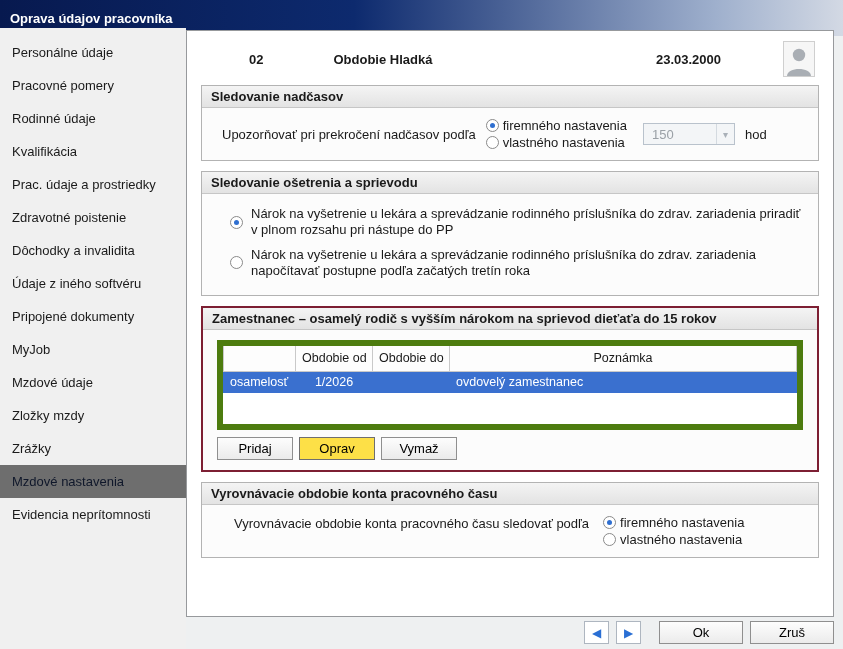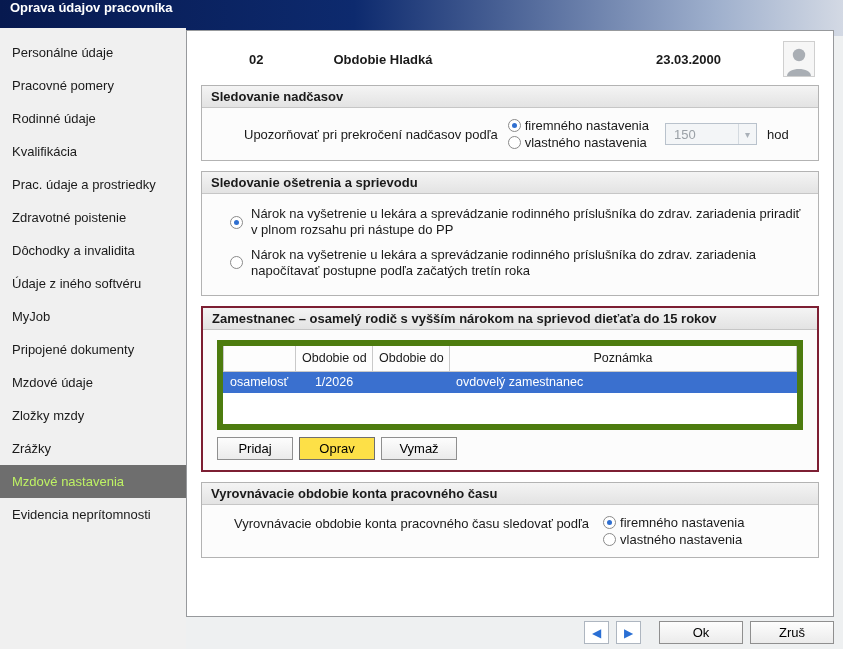--- a/index.html
+++ b/index.html
@@ -7,34 +7,34 @@
   body {
     width:843px; height:649px; position:relative; overflow:hidden;
     background:#eef0f1; color:#1a1a1a;
     font-family:"Liberation Sans", sans-serif; font-size:13px;
   }
 
   
   .titlebar {
     position:absolute; left:0; top:0; width:843px; height:36px;
     background:linear-gradient(90deg,#07194f 0%,#0d2a6e 42%,#9fb0cd 85%,#d3d9e4 100%);
-    display:flex; padding-left:10px;
+    display:flex; align-items:center; padding-left:10px;
   }
   .titlebar .title { color:#ffffff; font-weight:bold; font-size:13px; }
 
   
   .sidebar {
     position:absolute; left:0; top:28px; bottom:0; width:186px;
     background:#f0f0f0; padding-top:8px;
   }
   .side-item {
     height:33px; line-height:33px; padding-left:12px;
     white-space:nowrap; cursor:default;
   }
-  .side-item.selected { background:#6e6e6e; color:#bef264; }
+  .side-item.selected { background:#6e6e6e; color:#0f172a; }
 
   
   .panel {
     position:absolute; left:186px; top:30px; right:9px; bottom:32px;
     background:#ffffff; border:1px solid #97999c;
   }
 
   
   .emp-header {
     display:flex; align-items:center;
@@ -71,21 +71,21 @@
   }
   .radio.checked::after {
     content:""; position:absolute; left:3px; top:3px;
     width:5px; height:5px; border-radius:50%; background:#2f6fd0;
   }
   .radio-label { white-space:nowrap; }
   .radio-label.wrap { white-space:normal; line-height:1.25; }
 
   
   .overtime-row { display:flex; align-items:center; }
-  .overtime-label { margin-left:32px; }
+  .overtime-label { margin-left:10px; }
   .overtime-radios { margin-left:10px; }
   .combo {
     margin-left:16px; width:92px; height:22px;
     border:1px solid #b9c2cc; background:#f3f5f7;
     display:flex; align-items:center; padding-left:8px;
     color:#9aa0a6;
   }
   .combo .arrow {
     margin-left:auto; width:18px; height:100%;
     display:flex; align-items:center; justify-content:center;
@@ -148,22 +148,22 @@
 
 <div class="sidebar">
   <div class="side-item">Personálne údaje</div>
   <div class="side-item">Pracovné pomery</div>
   <div class="side-item">Rodinné údaje</div>
   <div class="side-item">Kvalifikácia</div>
   <div class="side-item">Prac. údaje a prostriedky</div>
   <div class="side-item">Zdravotné poistenie</div>
   <div class="side-item">Dôchodky a invalidita</div>
   <div class="side-item">Údaje z iného softvéru</div>
+  <div class="side-item">Pripojené dokumenty</div>
   <div class="side-item">MyJob</div>
-  <div class="side-item">Pripojené dokumenty</div>
   <div class="side-item">Mzdové údaje</div>
   <div class="side-item">Zložky mzdy</div>
   <div class="side-item">Zrážky</div>
   <div class="side-item selected">Mzdové nastavenia</div>
   <div class="side-item">Evidencia neprítomnosti</div>
 </div>
 
 <div class="panel">
 
   <div class="emp-header">

